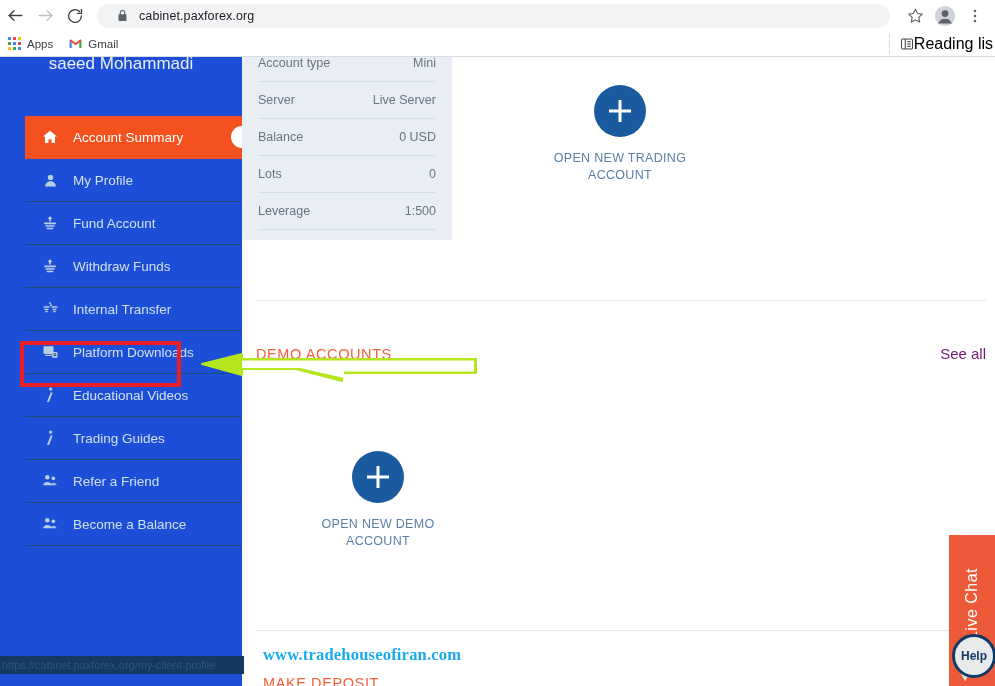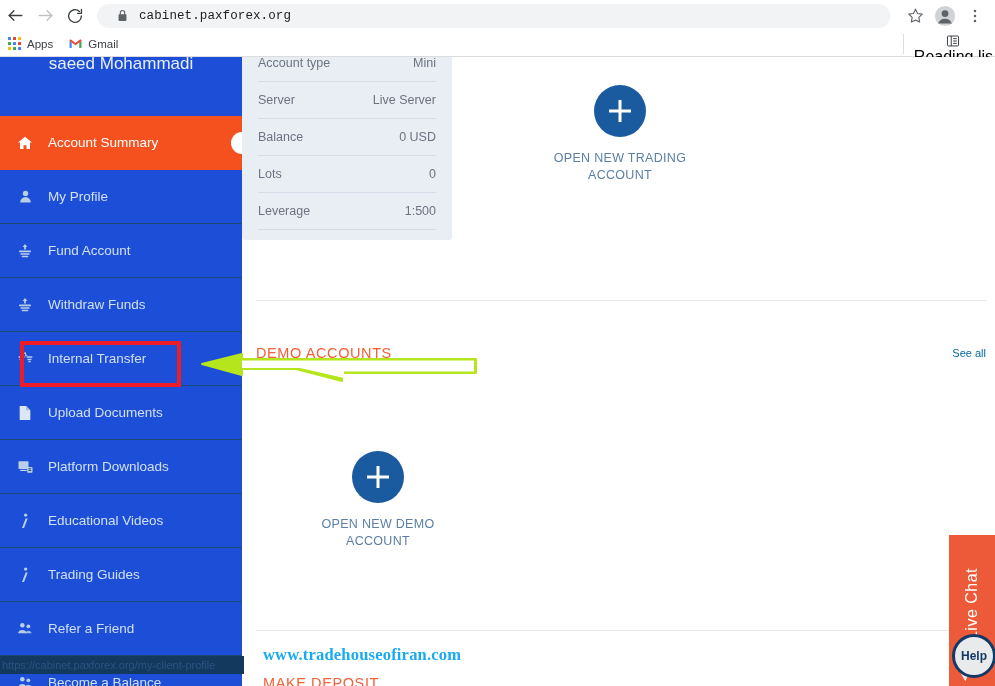--- a/index.html
+++ b/index.html
@@ -8,21 +8,21 @@
     font-family: "Liberation Sans", sans-serif;
     background: #ffffff;
     overflow: hidden;
   }
   #root { position: relative; width: 995px; height: 686px; }
 
   
   .browser-top {
     position: absolute; left: 0; top: 0; width: 995px; height: 31px;
     background: #ffffff;
-    display: flex; align-items: center; font-family: Liberation Mono, monospace;
+    display: flex; align-items: center;
   }
   .nav-btn {
     width: 30px; height: 30px; display: flex; align-items: center;
     justify-content: center; flex: 0 0 auto;
   }
   .nav-btn svg { display: block; }
   .omni {
     flex: 1 1 auto; height: 24px; margin-left: 7px; margin-right: 10px;
     background: #f1f3f4; border-radius: 13px;
     display: flex; align-items: center; padding: 0 10px;
@@ -38,21 +38,21 @@
   .bookmark-bar {
     position: absolute; left: 0; top: 31px; width: 995px; height: 26px;
     background: #ffffff; display: flex; align-items: center;
     border-bottom: 1px solid #dadce0;
   }
   .bm-item { display: flex; align-items: center; height: 22px; padding: 0 8px; }
   .bm-item .lbl { font-size: 11.5px; color: #3c4043; margin-left: 6px; white-space: nowrap; }
   .apps-grid { display: grid; grid-template-columns: repeat(3, 3px); grid-template-rows: repeat(3, 3px); gap: 2px; }
   .apps-grid i { display: block; width: 3px; height: 3px; border-radius: .5px; }
   .bm-spacer { flex: 1 1 auto; }
-  .bm-right { display: flex; align-items: center; border-left: 1px solid #dadce0; height: 20px; padding-left: 10px; margin-right: 2px; flex-direction: column;}
+  .bm-right { display: flex; align-items: center; border-left: 1px solid #dadce0; height: 20px; padding-left: 10px; margin-right: 2px;}
 
   
   .viewport {
     position: absolute; left: 0; top: 57px; width: 995px; height: 629px;
     background: #ffffff; overflow: hidden;
   }
 
   
   .sidebar {
     position: absolute; left: 0; top: 0; width: 242px; height: 629px;
@@ -61,23 +61,23 @@
   .side-user {
     height: 59px; display: flex; align-items: flex-start; justify-content: center;
     padding-top: 0px;
   }
   .side-user span {
     font-size: 17px; color: #e8eef5; line-height: 18px; margin-top: -2px;
     white-space: nowrap;
   }
   .nav { list-style: none; }
   .nav li {
-    height: 54px; display: flex; align-items: center;
+    height: 43px; display: flex; align-items: center;
     border-bottom: 1px solid #1d4b77;
-    padding-left: 12px; cursor: pointer; position: relative;
+    padding-left: 12px; cursor: pointer; position: relative; margin-left: 25px;
   }
   .nav li .ico {
     width: 26px; flex: 0 0 26px; display: flex; align-items: center;
     justify-content: center; color: #b9cfe6;
   }
   .nav li .lbl {
     font-size: 13.5px; color: #cfe0ef; margin-left: 10px; white-space: nowrap;
   }
   .nav li.active { background: #f4511e; border-bottom-color: #f4511e; }
   .nav li.active .lbl { color: #ffffff; }
@@ -126,21 +126,21 @@
     position: absolute; left: 14px; right: 9px; height: 1px; background: #e4e7ea;
   }
 
   .section-head {
     position: absolute; left: 14px; right: 9px;
     display: flex; align-items: center; justify-content: space-between;
   }
   .section-title {
     font-size: 14.5px; color: #f4603a; letter-spacing: .6px;
   }
-  .see-all { font-size: 11px; color: #0369a1; cursor: pointer; }
+  .see-all { font-size: 15px; color: #701a75; cursor: pointer; }
 
   
   .watermark {
     position: absolute; left: 21px;
     font-family: "Liberation Serif", serif;
     font-weight: bold; font-size: 16.5px; color: #19aaf0;
     white-space: nowrap; letter-spacing: .2px;
   }
   .make-deposit {
     position: absolute; left: 21px;
@@ -351,29 +351,20 @@
               <rect x="13.5" y="8" width="9" height="2.3" rx="1"></rect>
               <rect x="14.8" y="11.6" width="6.4" height="2.1" rx="1"></rect>
               <rect x="16" y="15" width="4" height="2" rx="1"></rect>
               <path d="M9 3.2 12.6 1v4.4z"></path>
                 <path d="M15 6.4 11.4 8.6V4.2z"></path>
             </svg>
           </span>
           <span class="lbl">Internal Transfer</span>
         </li>
 
-        <li>
-          <span class="ico">
-            <svg width="14" height="16" viewBox="0 0 20 24" fill="currentColor">
-              <path d="M2 1.5h9.5L18 8v14.5H2z" fill="#dbe8f4"></path>
-              <path d="M11.5 1.5 18 8h-6.5z" fill="#9fc0dd"></path>
-            </svg>
-          </span>
-          <span class="lbl">Upload Documents</span>
-        </li>
 
         <li>
           <span class="ico">
             <svg width="17" height="16" viewBox="0 0 24 24" fill="currentColor">
               <rect x="1.5" y="3.5" width="15" height="11.5" rx="1.2"></rect>
               <rect x="4" y="16.2" width="10" height="1.8"></rect>
               <rect x="14.5" y="12" width="8" height="8.5" rx="1"></rect>
               <rect x="16.5" y="14" width="4" height="1.4" fill="#13395f"></rect>
               <rect x="16.5" y="16.4" width="4" height="1.4" fill="#13395f"></rect>
             </svg>

